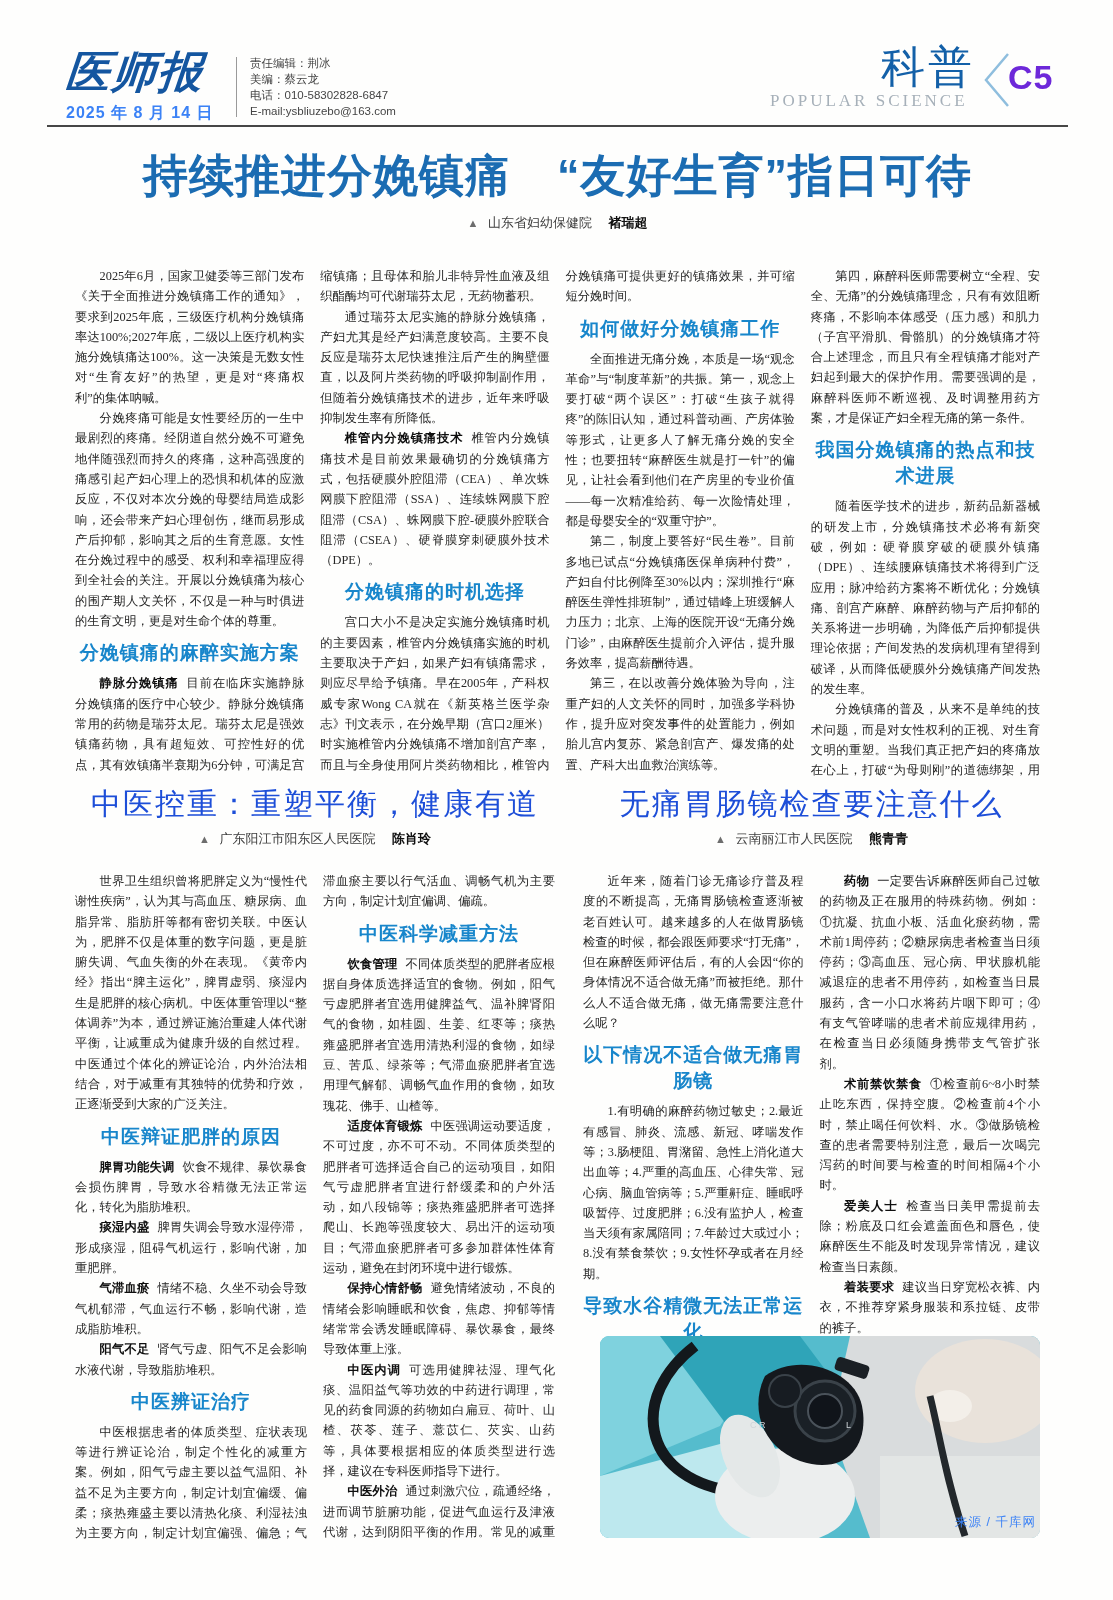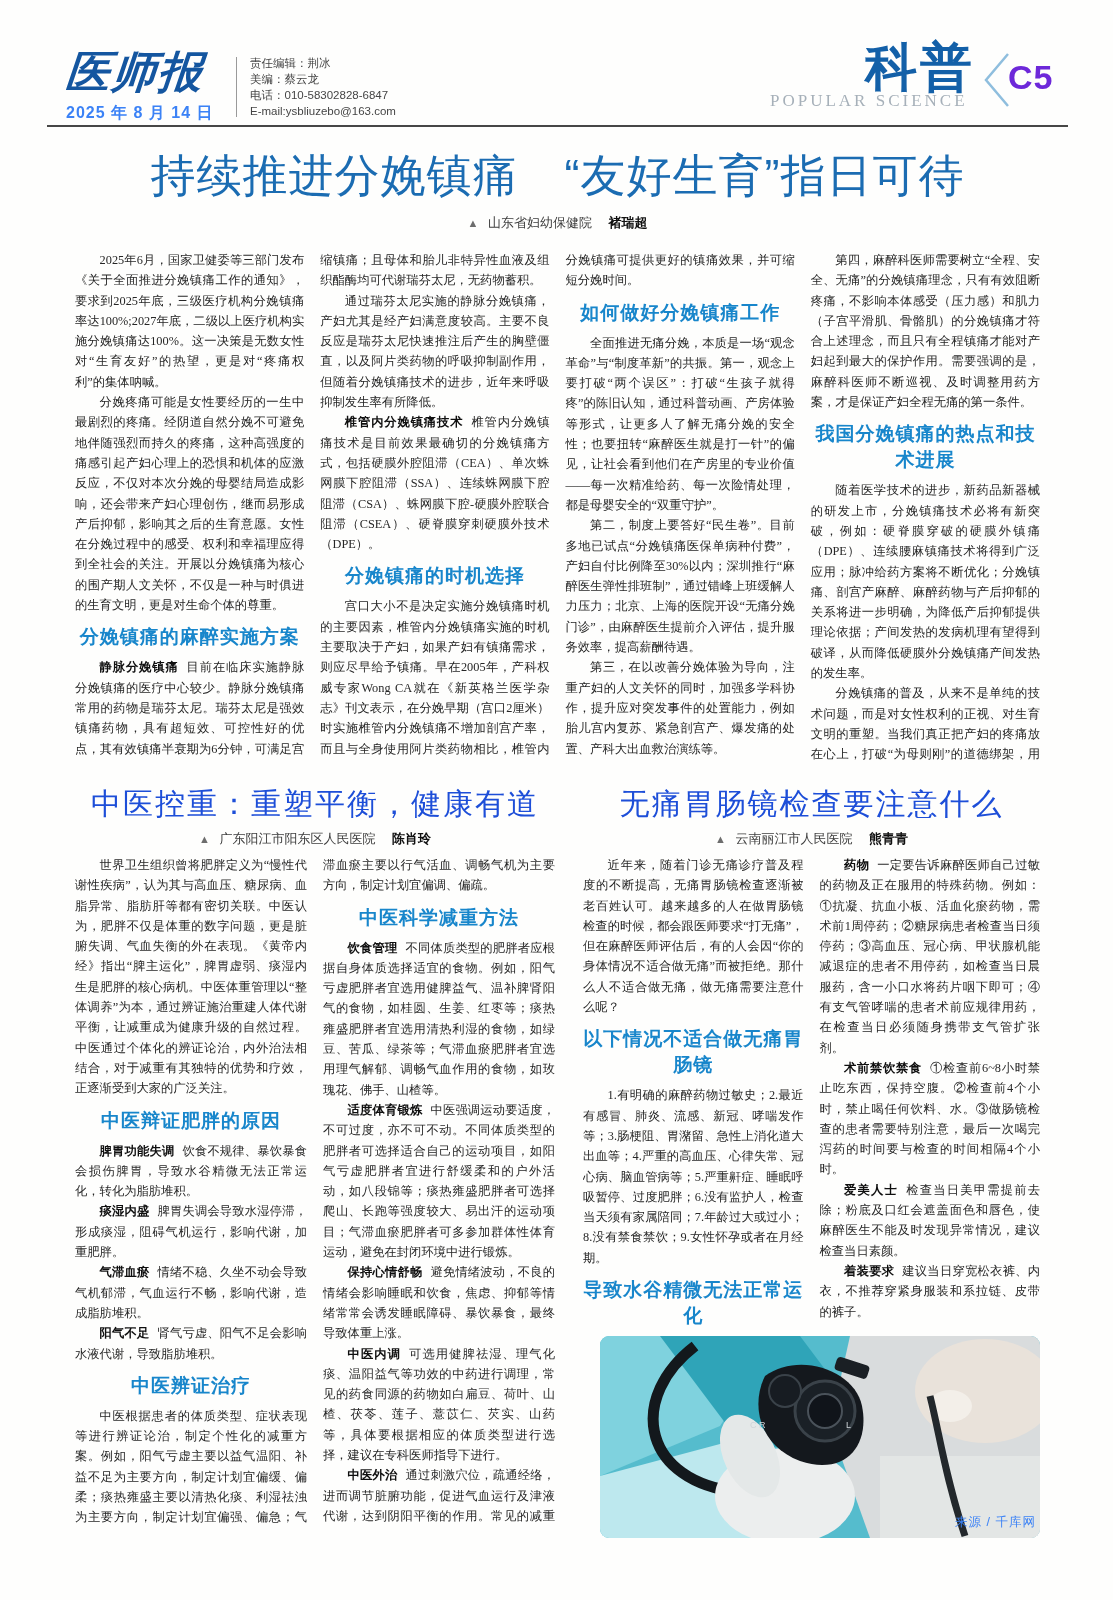--- a/index.html
+++ b/index.html
@@ -8,38 +8,38 @@
   
   .masthead{position:absolute;left:66px;top:50px;}
   .logo{font-family:"DejaVu Serif",serif;font-weight:bold;font-style:italic;font-size:44px;line-height:1;
         color:#1456a0;transform:skewX(-5deg);letter-spacing:2px;}
   .date{font-size:16px;font-weight:bold;color:#3b82f6;margin-top:9px;letter-spacing:1px;}
   .head-divider{position:absolute;left:236px;top:57px;width:1px;height:60px;background:#9a9a9a;}
   .editor-info{position:absolute;left:250px;top:55px;font-size:11.5px;color:#454545;line-height:16px;}
   .popsci{position:absolute;left:770px;top:47px;width:205px;height:66px;}
   .popsci-en{position:absolute;left:0;bottom:2px;font-family:"Liberation Serif",serif;font-size:17px;
              letter-spacing:3px;color:#a6b0b9;}
-  .popsci-cn{position:absolute;right:0;top:0;font-size:52px;line-height:40px;font-weight:bold;color:#1360a8;letter-spacing:3px;}
+  .popsci-cn{position:absolute;right:0;top:0;font-size:44px;line-height:40px;font-weight:normal;color:#1360a8;letter-spacing:3px;}
   .chevron{position:absolute;left:982px;top:52px;width:28px;height:56px;}
   .pageno{position:absolute;left:1008px;top:58px;font-size:34px;font-weight:bold;color:#6d28d9;letter-spacing:1px;}
   .top-rule{position:absolute;left:47px;right:45px;top:125px;height:2px;background:#474747;}
   
   .headline1{position:absolute;left:70px;width:975px;top:150px;text-align:center;font-size:45px;line-height:52px;
-             font-weight:normal;color:#1b6cb2;letter-spacing:1px;}
+             font-weight:bold;color:#1b6cb2;letter-spacing:1px;}
   .byline{position:absolute;text-align:center;font-size:13px;color:#3d3d3d;}
   .byline .tri{color:#6d6d6d;font-size:11px;margin-right:6px;}
   .byline .auth{font-weight:bold;color:#101010;margin-left:13px;}
   .byline-main{left:70px;width:975px;top:214px;}
   .headline2{position:absolute;top:784px;text-align:center;font-size:30px;color:#1d4ed8;letter-spacing:2px;font-weight:400;}
   .headline2-left{left:75px;width:480px;}
   .headline2-right{left:583px;width:457px;}
   .byline-left{left:75px;width:480px;top:830px;}
   .byline-right{left:583px;width:457px;top:830px;}
   
-  .art{overflow:hidden;}
+  .art{overflow:hidden;margin-top:16px;}
   .art-main{position:absolute;left:75px;top:250px;width:965px;height:522px;column-count:4;column-gap:16px;}
   .art-left{position:absolute;left:75px;top:855px;width:480px;height:706px;column-count:2;column-gap:16px;}
   .art-right{position:absolute;left:583px;top:855px;width:457px;height:478px;column-count:2;column-gap:16px;}
   .para{margin:0;text-indent:2em;font-family:"Liberation Serif","DejaVu Serif",serif;
         font-size:12.3px;line-height:20.3px;text-align:justify;color:#262626;}
   .lead{font-family:"Liberation Sans",sans-serif;font-weight:bold;color:#0f0f0f;margin-right:8px;}
   .sub-head{font-size:19px;font-weight:bold;color:#1886cb;text-align:center;margin:9px 0 7px;
             break-inside:avoid;letter-spacing:1px;font-family:"Liberation Sans",sans-serif;}
   
   .photo{position:absolute;left:600px;top:1336px;width:440px;height:202px;border-radius:9px;overflow:hidden;}

